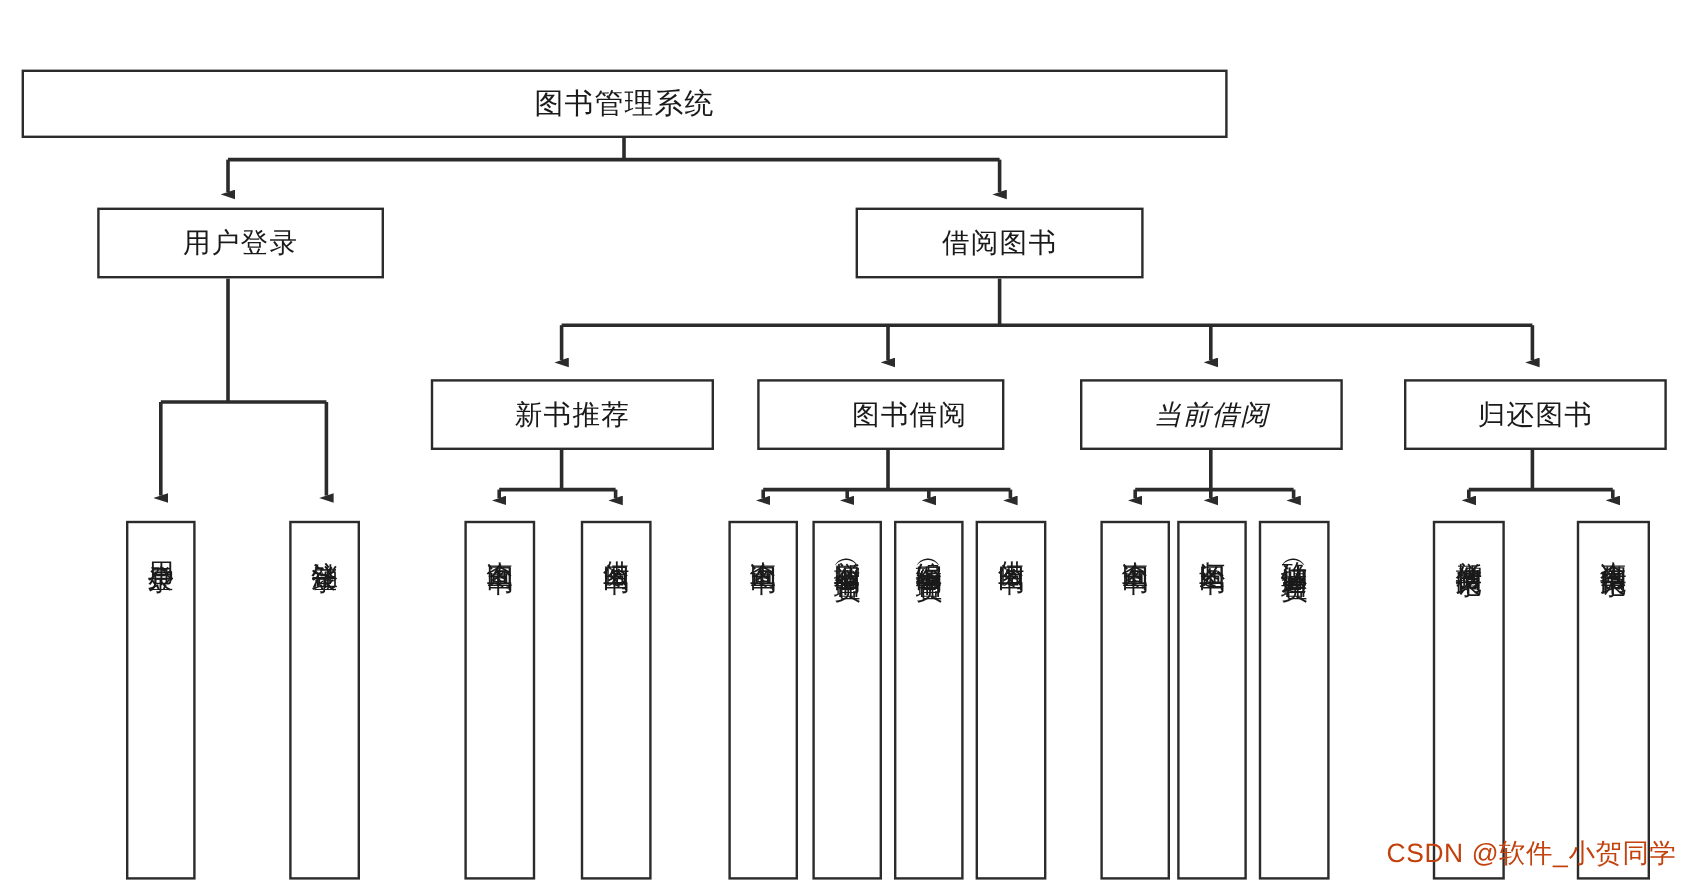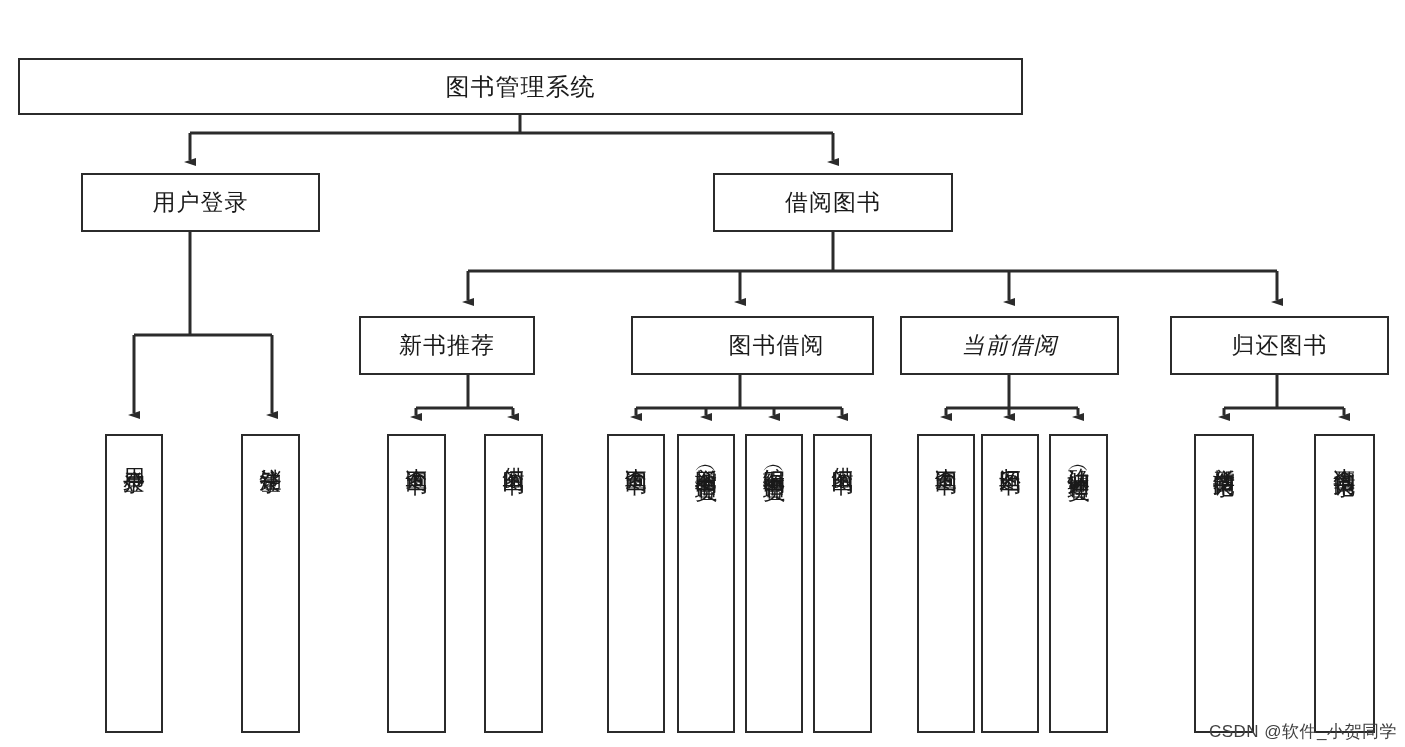--- a/index.html
+++ b/index.html
@@ -54,23 +54,23 @@
     text-orientation: upright;
     font-size: 22px;
     line-height: 1.28;
     letter-spacing: 2px;
     color: #1a1a1a;
     white-space: nowrap;
   }
   .watermark {
     position: absolute;
     right: 8px;
-    bottom: 4px;
-    font-size: 17px;
-    color: #404040;
+    bottom: 21px;
+    font-size: 22px;
+    color: #c2410c;
     letter-spacing: 0.5px;
     white-space: nowrap;
   }
 </style>
 </head>
 <body>
 
 <div id="diagram-root">
 
   <svg id="edges" viewBox="0 0 1405 747">
@@ -121,22 +121,22 @@
       <path d="M1224,408 L1224,415" marker-end="url(#arrow)"></path>
       <path d="M1344,408 L1344,415" marker-end="url(#arrow)"></path>
     </g>
   </svg>
 
   <div class="node h-node root-node" style="left:18px; top:13px; width:1005px; height:57px;">图书管理系统</div>
 
   <div class="node h-node" style="left:81px; top:173px; width:239px; height:59px;">用户登录</div>
   <div class="node h-node" style="left:713px; top:173px; width:240px; height:59px;">借阅图书</div>
 
-  <div class="node h-node" style="left:359px; top:316px; width:176px; height:59px;">新书推荐</div>
-  <div class="node h-node" style="left:631px; top:316px; width:243px; height:59px;padding-left:48px;">图书借阅</div>
+  <div class="node h-node" style="left:359px; top:316px; width:236px; height:59px;">新书推荐</div>
+  <div class="node h-node" style="left:631px; top:316px; width:206px; height:59px;padding-left:48px;">图书借阅</div>
   <div class="node h-node" style="left:900px; top:316px; width:219px; height:59px;font-style:italic;">当前借阅</div>
   <div class="node h-node" style="left:1170px; top:316px; width:219px; height:59px;">归还图书</div>
 
   <div class="node leaf-node" style="left:105px; top:434px; width:58px; height:299px;">
     <span class="vtext">用户登录</span>
   </div>
   <div class="node leaf-node" style="left:241px; top:434px; width:59px; height:299px;">
     <span class="vtext">注销登录</span>
   </div>
 

